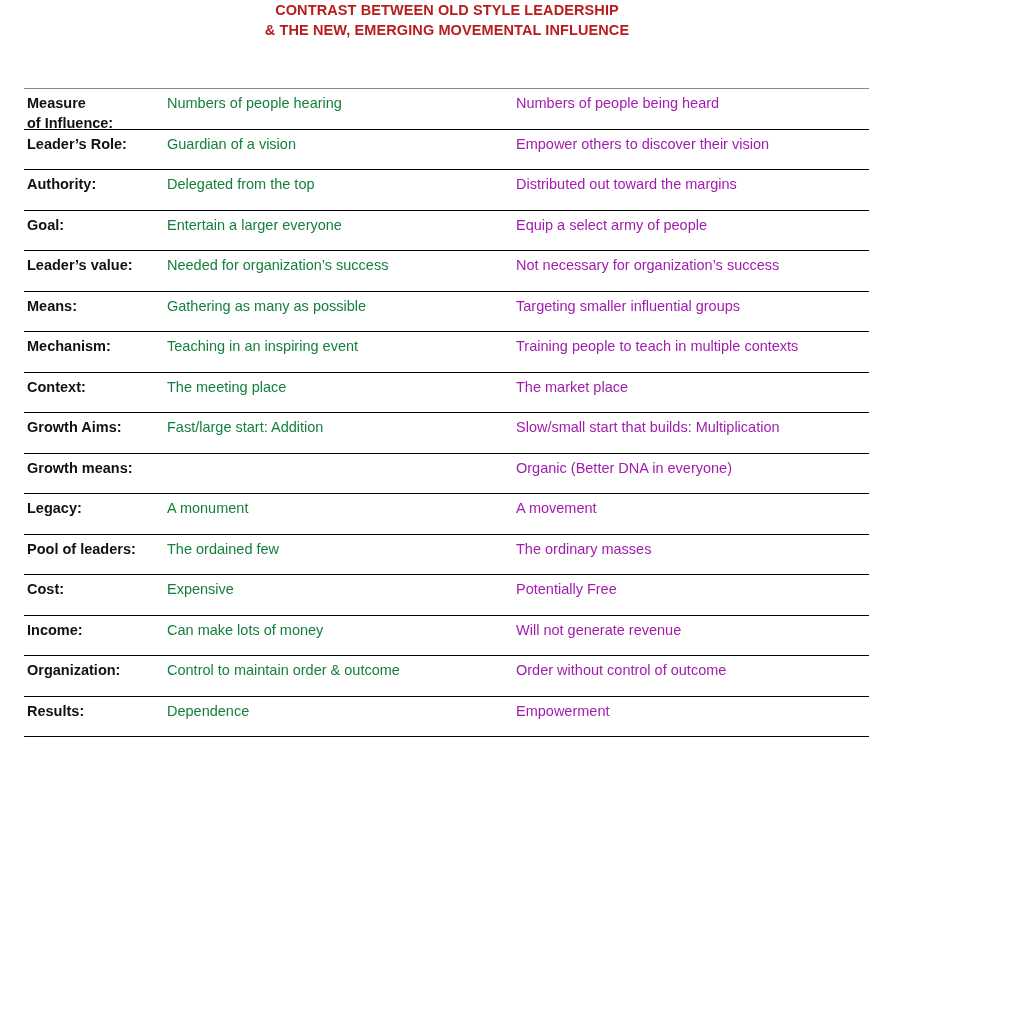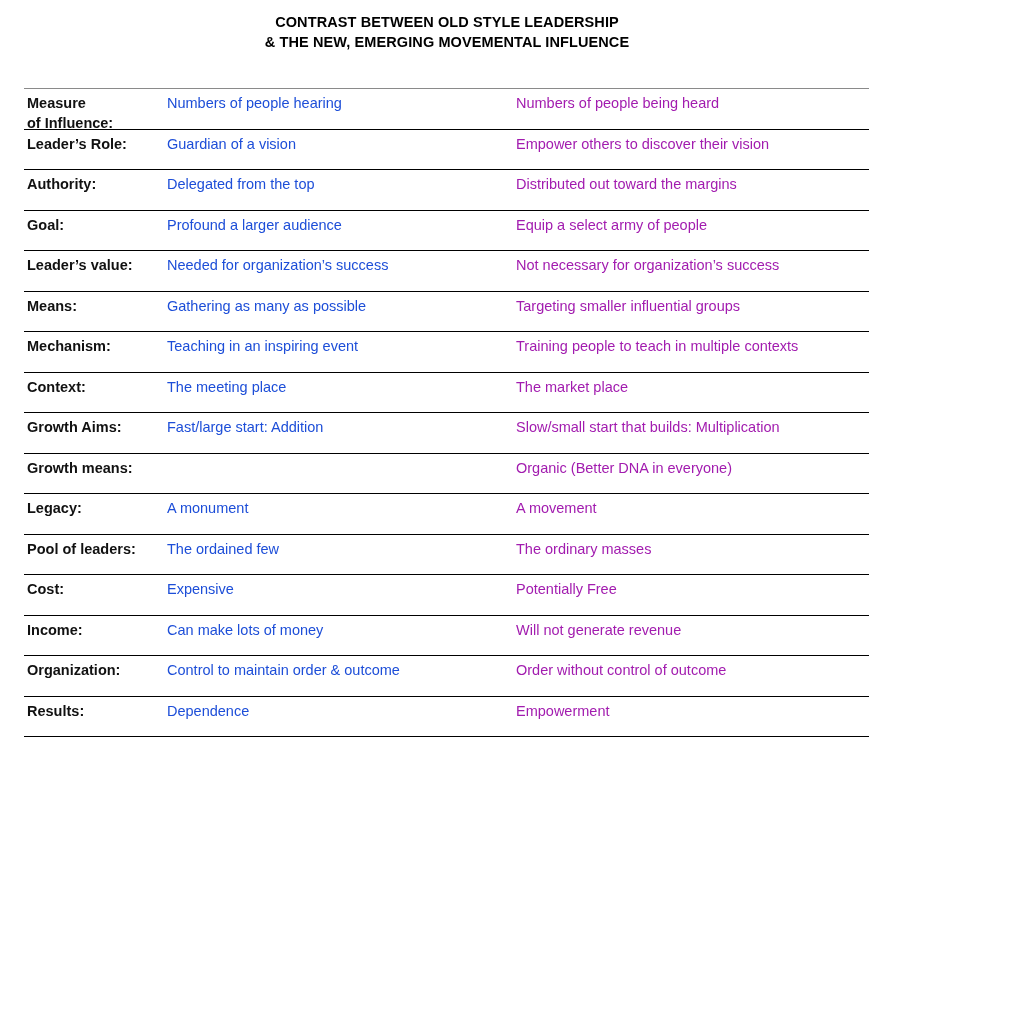--- a/index.html
+++ b/index.html
@@ -10,28 +10,28 @@
     body {
       width: 1024px;
       height: 1017px;
       position: relative;
       overflow: hidden;
       font-family: "Liberation Sans", sans-serif;
       color: #1a1a1a;
     }
     .title {
       position: absolute;
-      top: 12px;
+      top: 0;
       left: 0;
       width: 894px;
       text-align: center;
       font-weight: bold;
       font-size: 14.5px;
       line-height: 20px;
-      color: #000000;
+      color: #b91c1c;
       letter-spacing: 0.1px;
     }
     .title div { white-space: nowrap; }
     .table {
       position: absolute;
       top: 88px;
       left: 24px;
       width: 845px;
       border-top: 1px solid #8a8a8a;
     }
@@ -41,21 +41,21 @@
       border-bottom: 1px solid #000000;
     }
     .cell {
       position: absolute;
       top: 4px;
       font-size: 14.5px;
       line-height: 20px;
       white-space: pre-line;
     }
     .c1 { left: 3px; font-weight: bold; color: #111; }
-    .c2 { left: 143px; color: #1d4ed8; }
+    .c2 { left: 143px; color: #15803d; }
     .c3 { left: 492px; color: #a21caf; }
   </style>
 </head>
 <body>
 
 <div class="title">
   <div>CONTRAST BETWEEN OLD STYLE LEADERSHIP</div>
   <div>&amp; THE NEW, EMERGING MOVEMENTAL INFLUENCE</div>
 </div>
 
@@ -71,21 +71,21 @@
       <div class="cell c2">Guardian of a vision</div>
       <div class="cell c3">Empower others to discover their vision</div>
     </div>
     <div class="row">
       <div class="cell c1">Authority:</div>
       <div class="cell c2">Delegated from the top</div>
       <div class="cell c3">Distributed out toward the margins</div>
     </div>
     <div class="row">
       <div class="cell c1">Goal:</div>
-      <div class="cell c2">Profound a larger audience</div>
+      <div class="cell c2">Entertain a larger everyone</div>
       <div class="cell c3">Equip a select army of people</div>
     </div>
     <div class="row">
       <div class="cell c1">Leader’s value:</div>
       <div class="cell c2">Needed for organization’s success</div>
       <div class="cell c3">Not necessary for organization’s success</div>
     </div>
     <div class="row">
       <div class="cell c1">Means:</div>
       <div class="cell c2">Gathering as many as possible</div>

